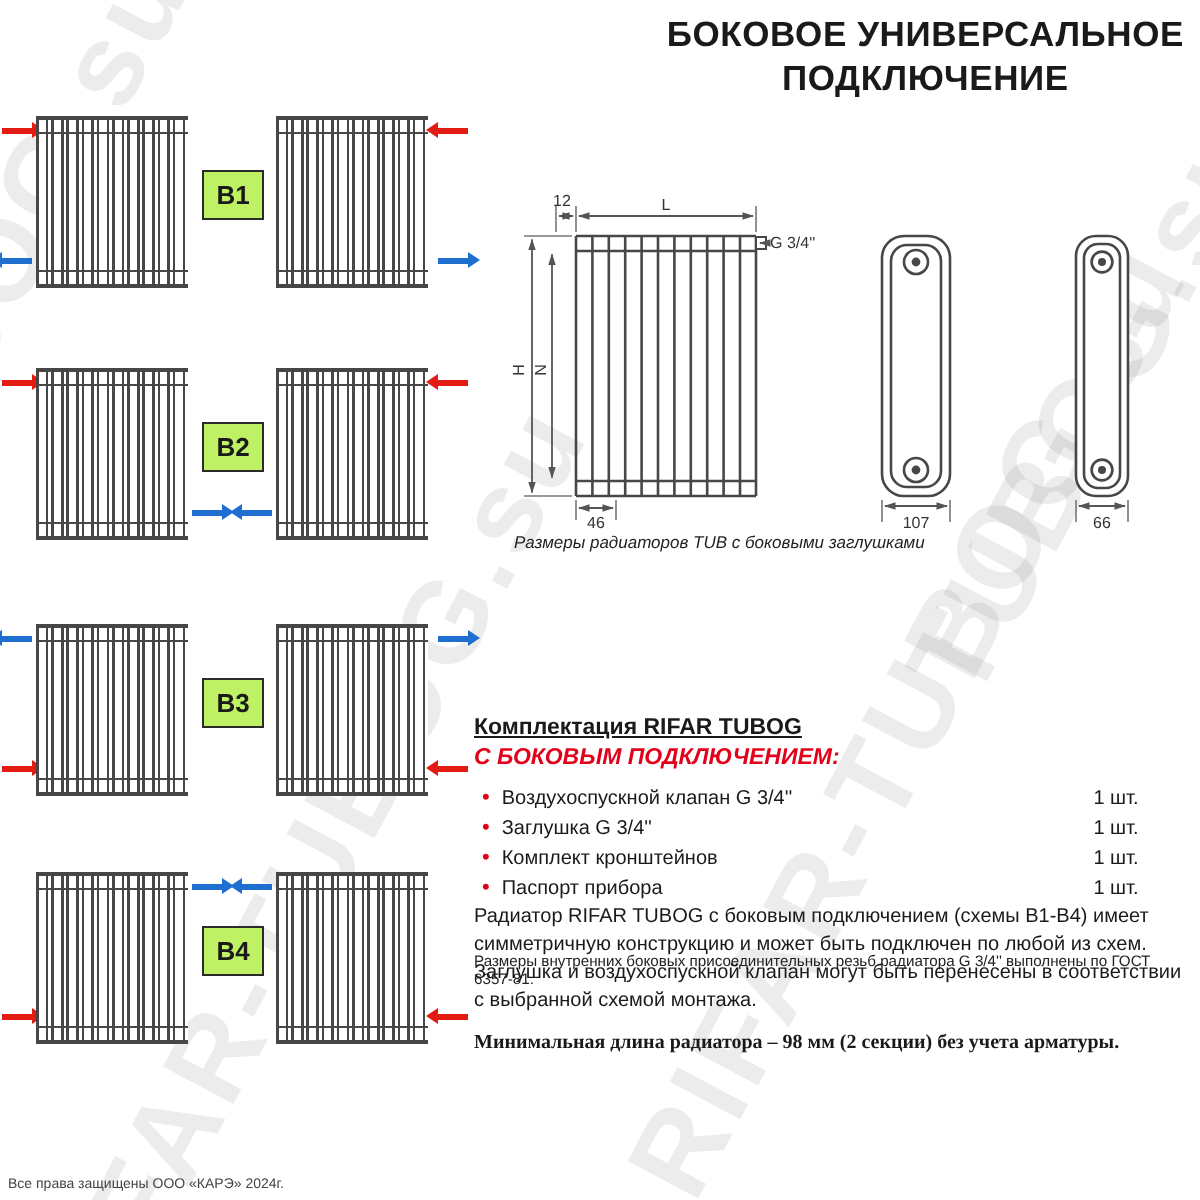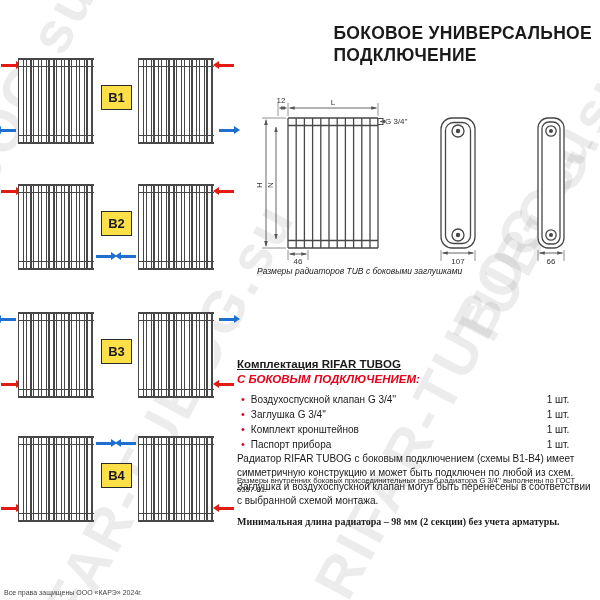--- a/index.html
+++ b/index.html
@@ -10,35 +10,35 @@
   }
   #page{position:absolute;inset:0;z-index:1;}
   
   .watermark{
     position:absolute;z-index:0;font-weight:bold;white-space:nowrap;
     color:rgba(125,125,125,0.15);letter-spacing:3px;font-size:58px;
     transform-origin:left center;transform:rotate(-62deg);
     user-select:none;
   }
   
-  #title{position:absolute;top:7px;right:8px;text-align:left;
-    font-weight:bold;font-size:17.5px;line-height:1.25;letter-spacing:.3px;margin-top:16px;}
+  #title{position:absolute;top:7px;right:8px;text-align:center;
+    font-weight:bold;font-size:17.5px;line-height:1.25;letter-spacing:.3px;}
   
   .scheme-row{position:absolute;left:2px;width:236px;height:94px;}
   .rad{
     position:absolute;top:4px;width:76px;height:86px;box-sizing:border-box;
     border-top:2px solid #474747;border-bottom:2px solid #474747;
     background:repeating-linear-gradient(90deg,
       #474747 0 1.3px,#ffffff 1.3px 4.9px,#474747 4.9px 6.2px,#ffffff 6.2px 7.6px);
   }
   .rad::before,.rad::after{content:"";position:absolute;left:0;right:0;border-top:1.5px solid #474747;}
   .rad::before{top:6px}.rad::after{bottom:6px}
   .rad.left{left:16px}.rad.right{left:136px}
   .scheme-label{
-    position:absolute;left:99px;top:31px;width:29px;height:23px;background:#fde047;
+    position:absolute;left:99px;top:31px;width:29px;height:23px;background:#bef264;
     border:1.7px solid #2b2b2b;display:flex;align-items:center;justify-content:center;
     font-weight:bold;font-size:13px;
   }
   
   .arrow{position:absolute;height:3px;width:15px;background:currentColor;}
   .arrow.red{color:var(--arrow-red,#e2001a);}
   .arrow.blue{color:var(--arrow-blue,#1f6fd0);}
   .arrow::after{content:"";position:absolute;top:50%;margin-top:-4.5px;width:0;height:0;
     border-top:4.5px solid transparent;border-bottom:4.5px solid transparent;}
   .arrow.dir-right::after{left:100%;border-left:6px solid currentColor;}

